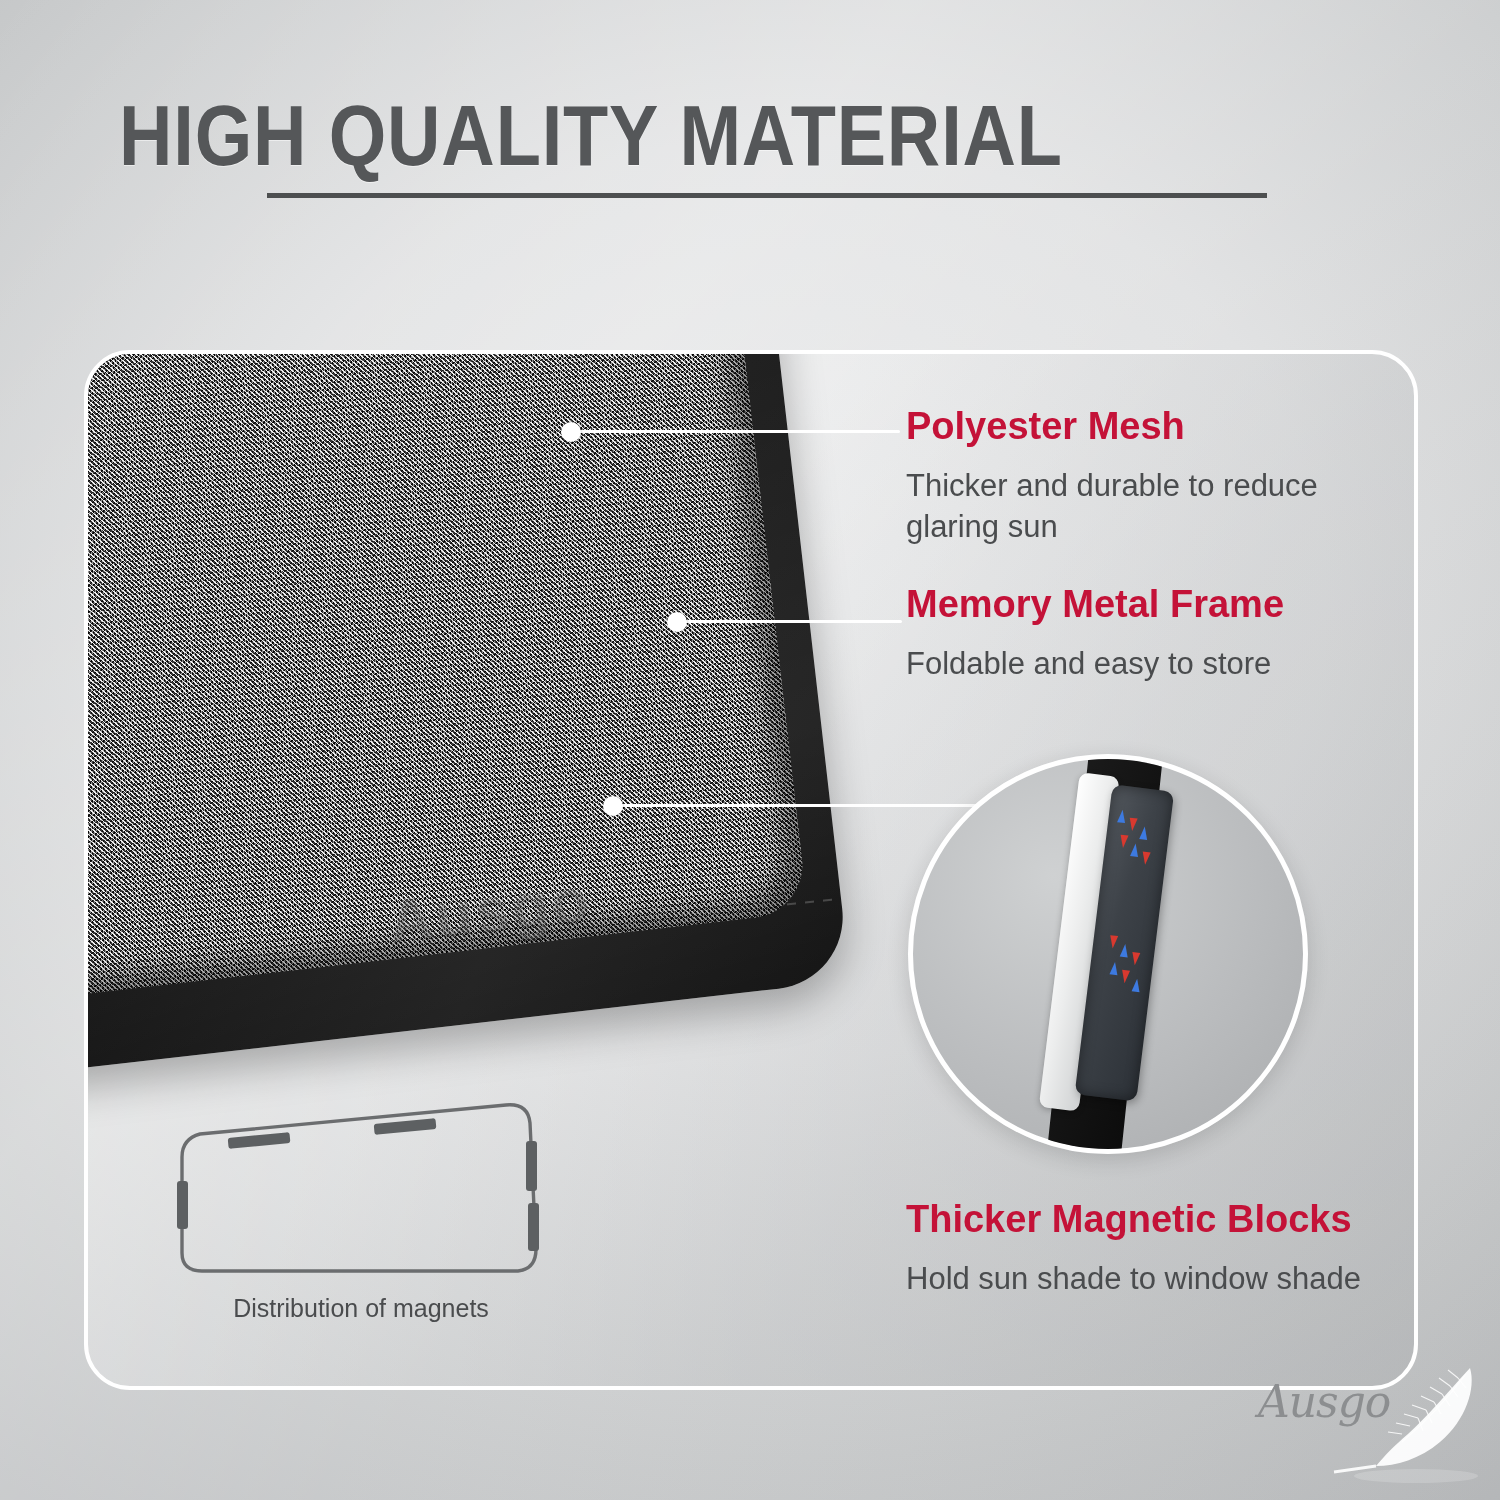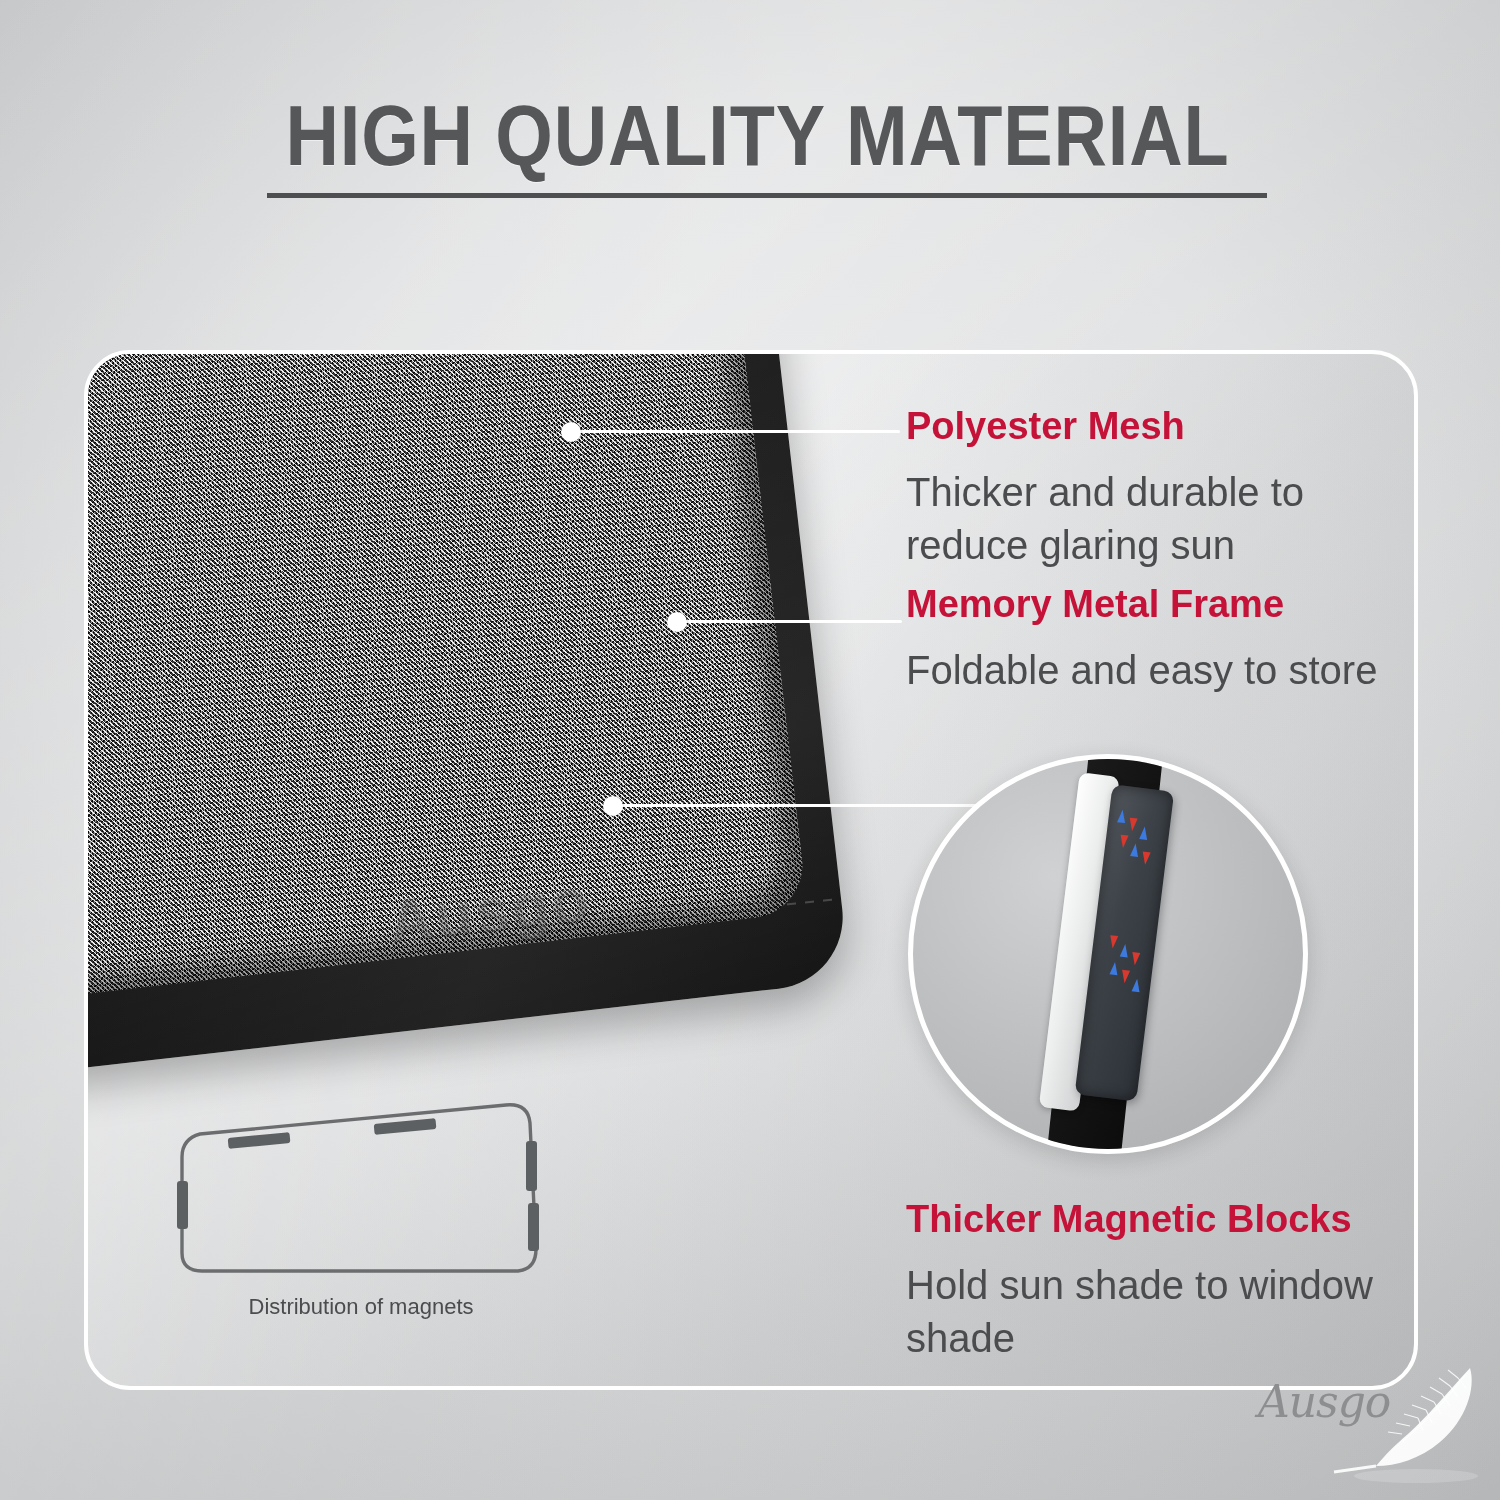--- a/index.html
+++ b/index.html
@@ -21,21 +21,20 @@
   
   #poster .bg-sheen{
     position:absolute; inset:0;
     background:linear-gradient(128deg, rgba(255,255,255,.0) 0%, rgba(255,255,255,.30) 34%, rgba(255,255,255,.10) 56%, rgba(0,0,0,.045) 100%);
     pointer-events:none;
   }
 
   
   .title-wrap{
     position:absolute; left:15px; right:0; top:92px;
-    text-align:center;
   }
   .poster-title{
     font-size:86px;
     font-weight:bold;
     letter-spacing:1px;
     color:#555759;
     line-height:1;
     transform:scaleX(.86);
     transform-origin:center;
     white-space:nowrap;
@@ -139,21 +138,21 @@
   .callout{ position:absolute; width:500px; }
   .callout h3{
     font-size:38px;
     font-weight:bold;
     color:#c41238;
     line-height:1.1;
     margin-bottom:18px;
     white-space:nowrap;
   }
   .callout p{
-    font-size:40px;
+    font-size:31px;
     font-weight:normal;
     color:#4a4c4e;
     line-height:1.32;
   }
 
   
   .detail-circle{
     position:absolute;
     left:820px; top:400px;
     width:400px; height:400px;
@@ -209,21 +208,21 @@
     position:absolute;
     left:88px; top:745px;
     width:370px; height:185px;
   }
   .magnet-diagram svg{ width:100%; height:100%; overflow:visible; }
   .diagram-caption{
     position:absolute;
     left:48px; top:940px;
     width:450px;
     text-align:center;
-    font-size:22px;
+    font-size:25px;
     color:#4a4c4e;
   }
 
   
   .brand{
     position:absolute;
     right:18px; bottom:14px;
     width:230px; height:130px;
   }
   .brand-name{

